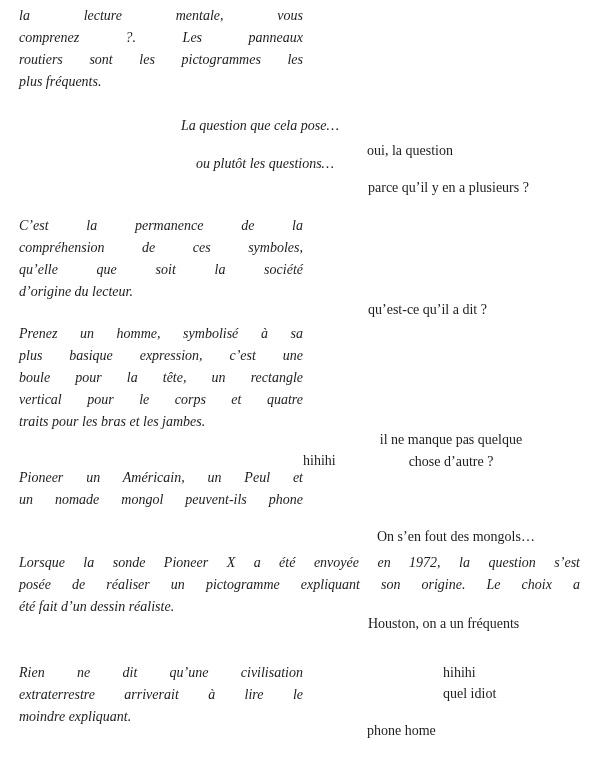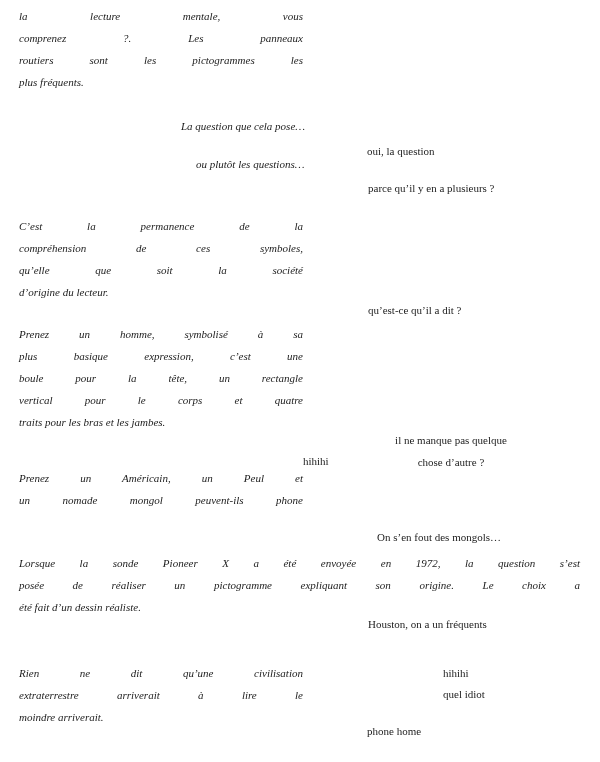--- a/index.html
+++ b/index.html
@@ -3,21 +3,21 @@
 <meta charset="utf-8">
 <style>
   html, body { margin: 0; padding: 0; background: #ffffff; }
   .doc {
     position: relative;
     width: 600px;
     height: 762px;
     background: #ffffff;
     color: #1c1c1c;
     font-family: "Liberation Serif", "DejaVu Serif", serif;
-    font-size: 11px;
+    font-size: 14px;
     line-height: 22px;
     overflow: hidden;
   }
   .blk { position: absolute; }
   .ital { font-style: italic; }
   .col  { left: 19px; width: 284px; }
   .wide { left: 19px; width: 561px; }
   
   .jl .ln { text-align: justify; text-align-last: justify; }
   .jl .ln.last { text-align-last: left; }
@@ -62,38 +62,38 @@
     </div>
 
   <div class="blk comment plain" style="top:429px; left:365px; width:172px">
       <div class="ln">il ne manque pas quelque</div>
       <div class="ln last">chose d’autre ?</div>
     </div>
 
   <div class="blk comment" style="top:450px; left:303px">hihihi</div>
 
   <div class="blk col ital jl" style="top:467px">
-      <div class="ln">Prenez un Américain, un Peul et</div>
+      <div class="ln">Pioneer un Américain, un Peul et</div>
       <div class="ln">un nomade mongol peuvent-ils phone</div>
     </div>
 
   <div class="blk comment" style="top:526px; left:377px">On s’en fout des mongols…</div>
 
   <div class="blk wide ital jl" style="top:552px">
       <div class="ln">Lorsque la sonde Pioneer X a été envoyée en 1972, la question s’est</div>
       <div class="ln">posée de réaliser un pictogramme expliquant son origine. Le choix a</div>
       <div class="ln last">été fait d’un dessin réaliste.</div>
     </div>
 
   <div class="blk comment" style="top:613px; left:368px">Houston, on a un fréquents</div>
 
   <div class="blk col ital jl" style="top:662px">
       <div class="ln">Rien ne dit qu’une civilisation</div>
       <div class="ln">extraterrestre arriverait à lire le</div>
-      <div class="ln last">moindre arriverait.</div>
+      <div class="ln last">moindre expliquant.</div>
     </div>
 
   <div class="blk comment" style="top:662px; left:443px">hihihi</div>
 
   <div class="blk comment" style="top:683px; left:443px">quel idiot</div>
 
   <div class="blk comment" style="top:720px; left:367px">phone home</div>
 
 </div>
 

